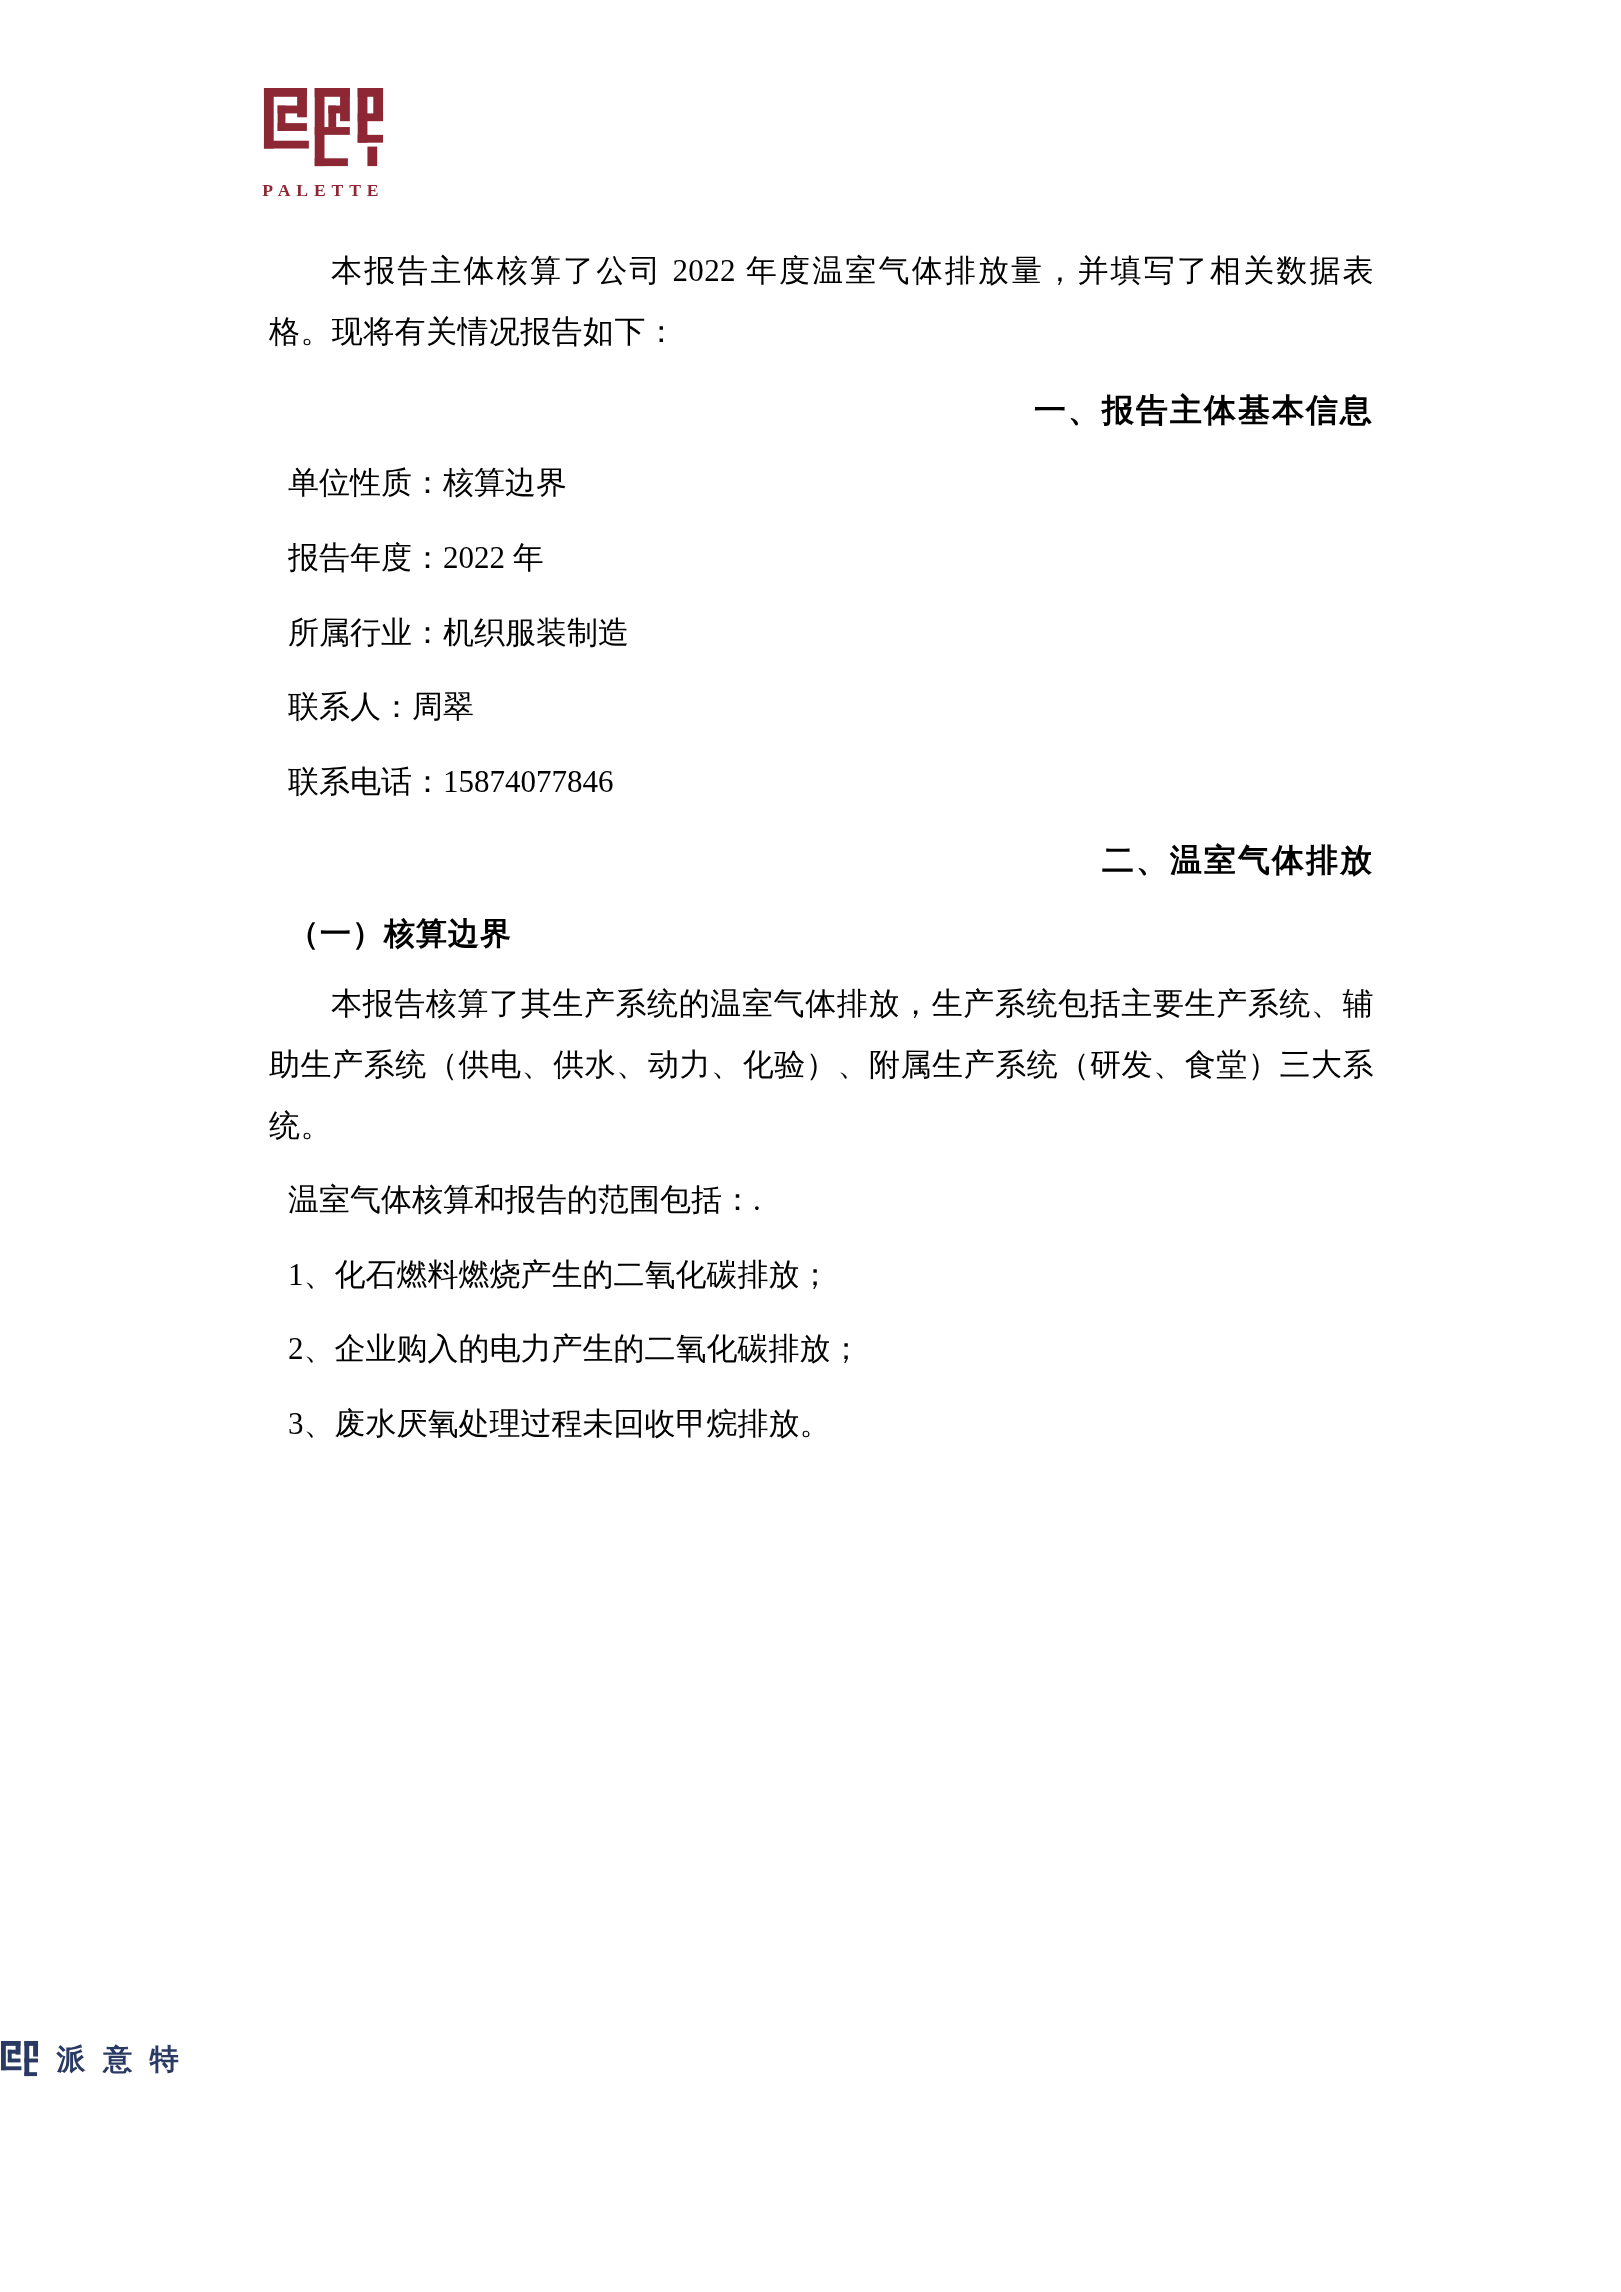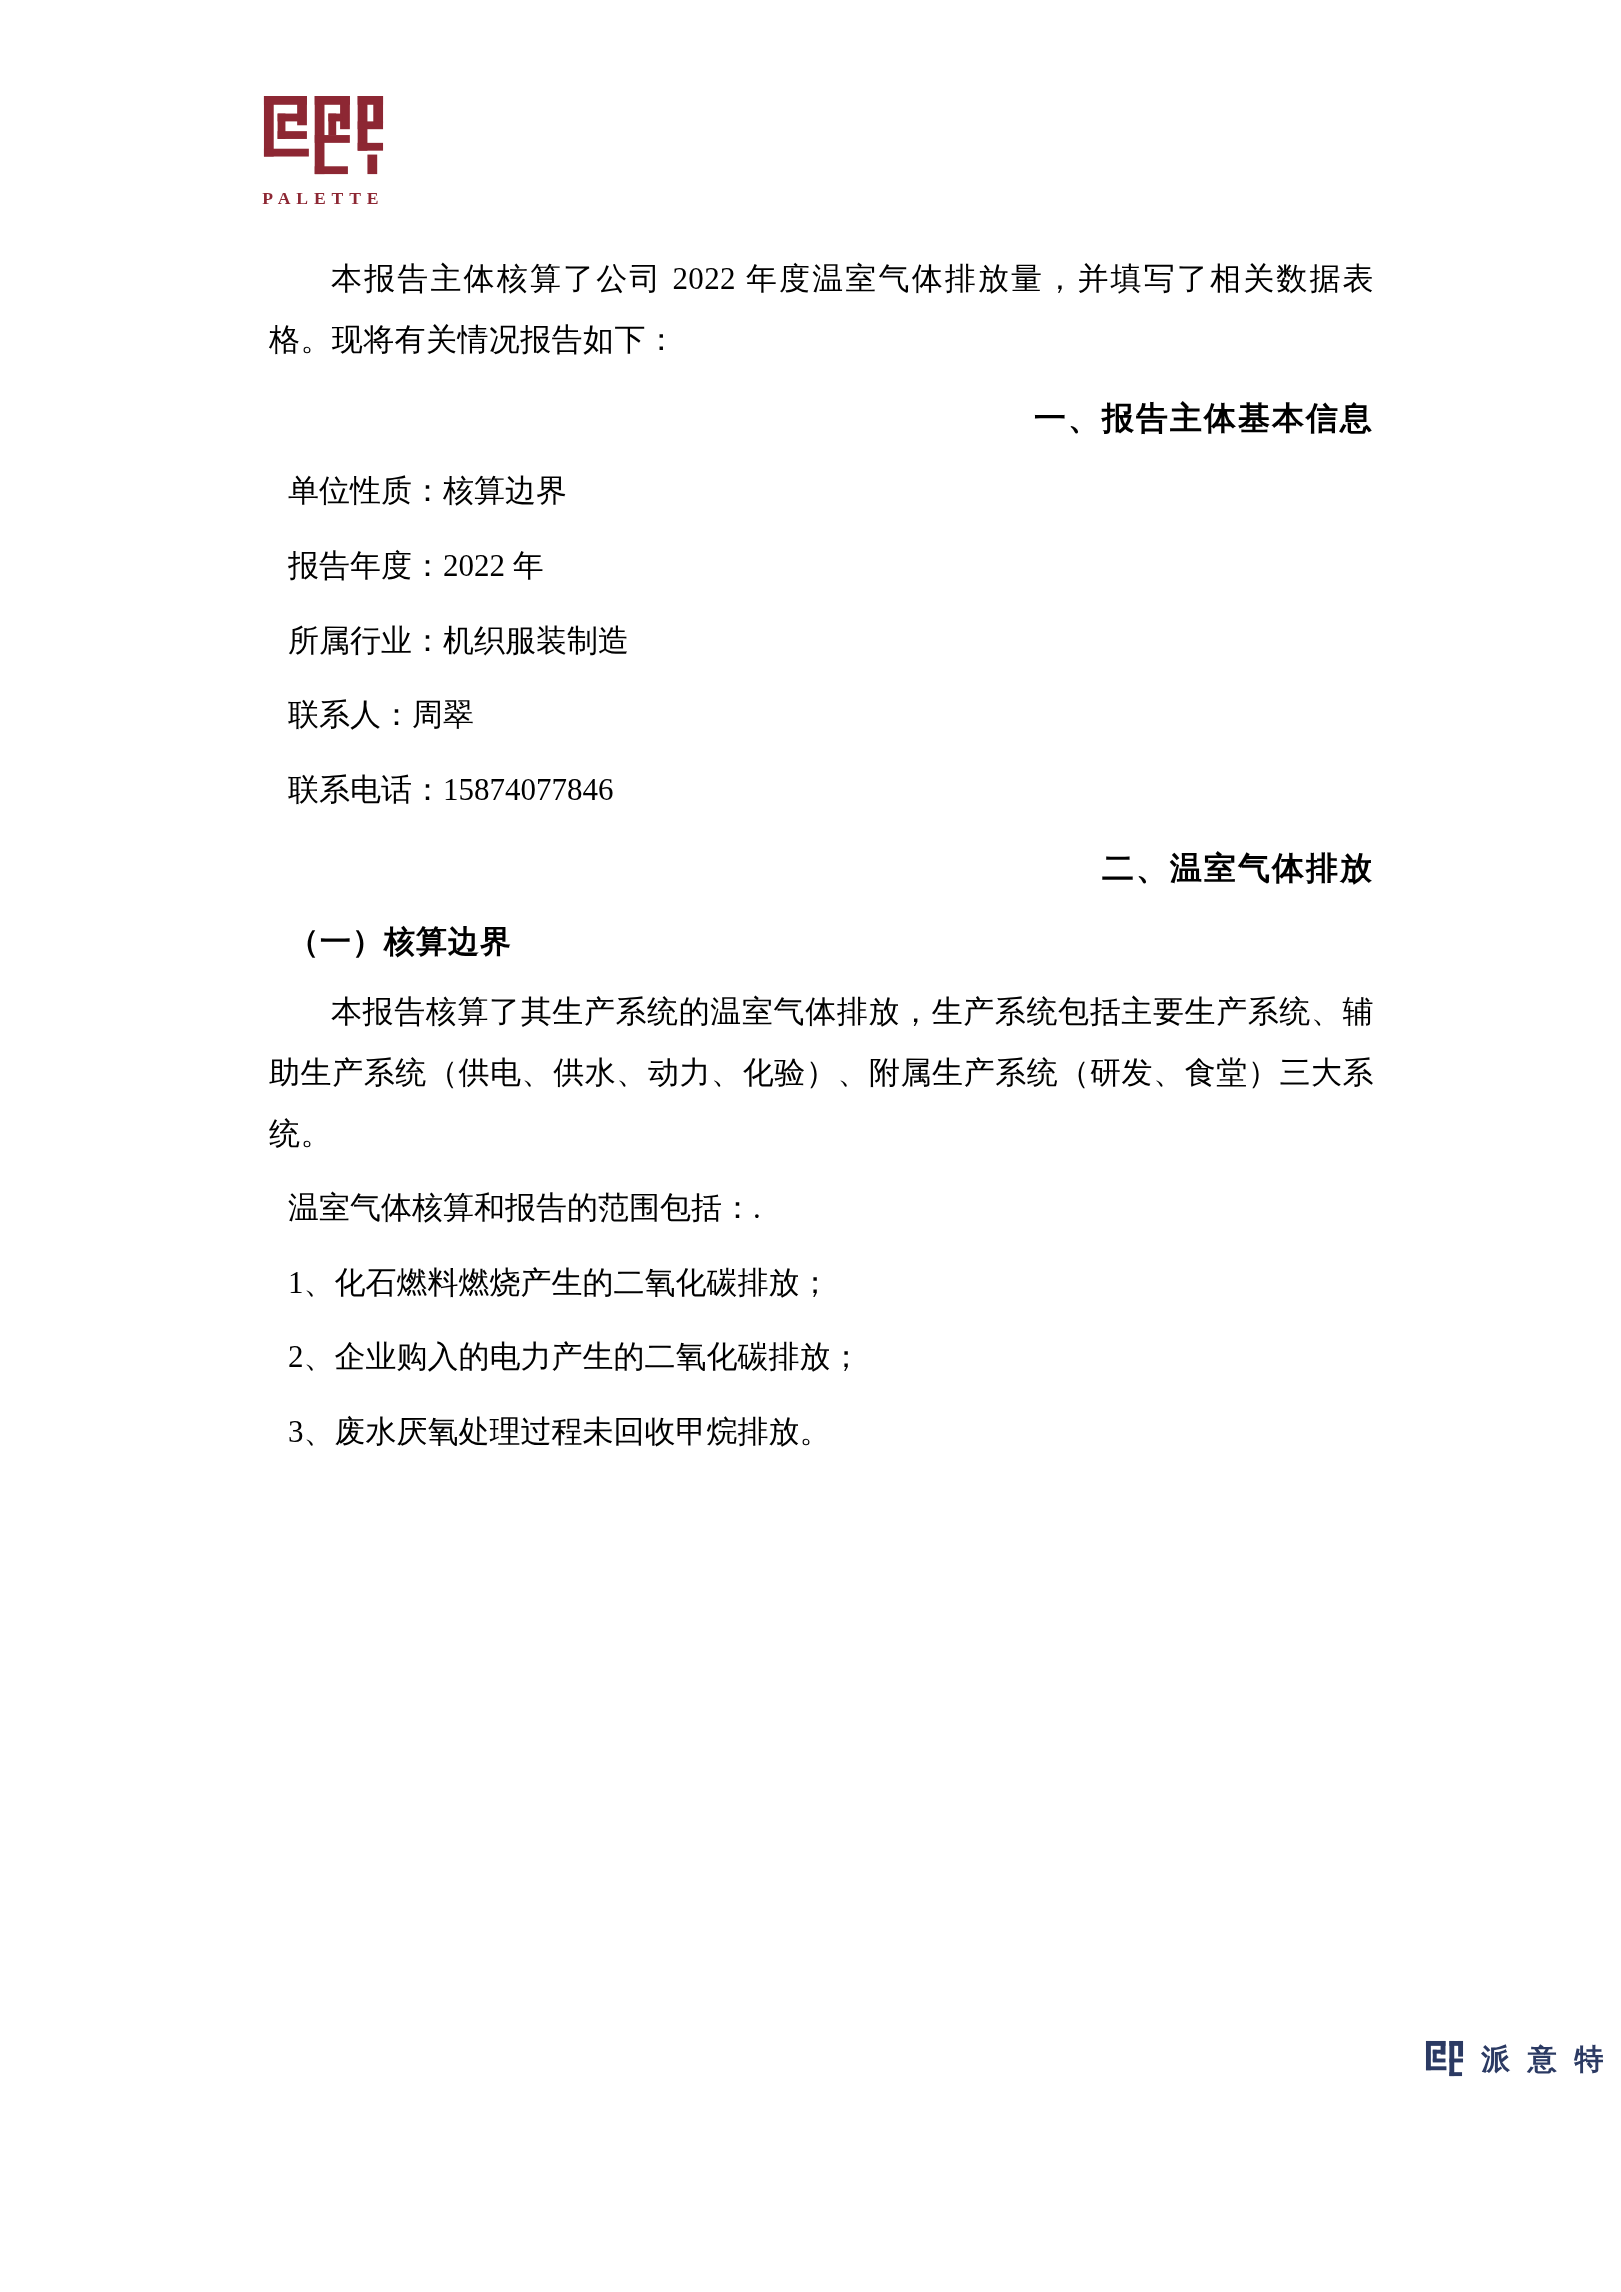--- a/index.html
+++ b/index.html
@@ -18,21 +18,21 @@
   .page {
     position: relative;
     width: 1621px;
     height: 2293px;
     box-sizing: border-box;
     padding: 0;
   }
   .content {
     position: absolute;
     left: 257px;
-    top: 92px;
+    top: 84px;
     width: 1117px;
   }
 
   
   .logo-block {
     width: 147px;
     height: 123px;
     margin-left: 4.9px;
     margin-bottom: 33px;
     position: relative;
@@ -100,21 +100,21 @@
     font-family: "Liberation Serif", serif;
   }
 
   
   .footer {
     position: absolute;
     left: 0;
     top: 2039px;
     width: 1621px;
     display: flex;
-    justify-content: flex-end;
+    justify-content: flex-start;
     align-items: center;
   }
   .footer-inner {
     display: flex;
     align-items: center;
     gap: 17.6px;
   }
   .footer-mark svg { display: block; }
   .footer-text {
     font-family: "DejaVu Sans", sans-serif;

